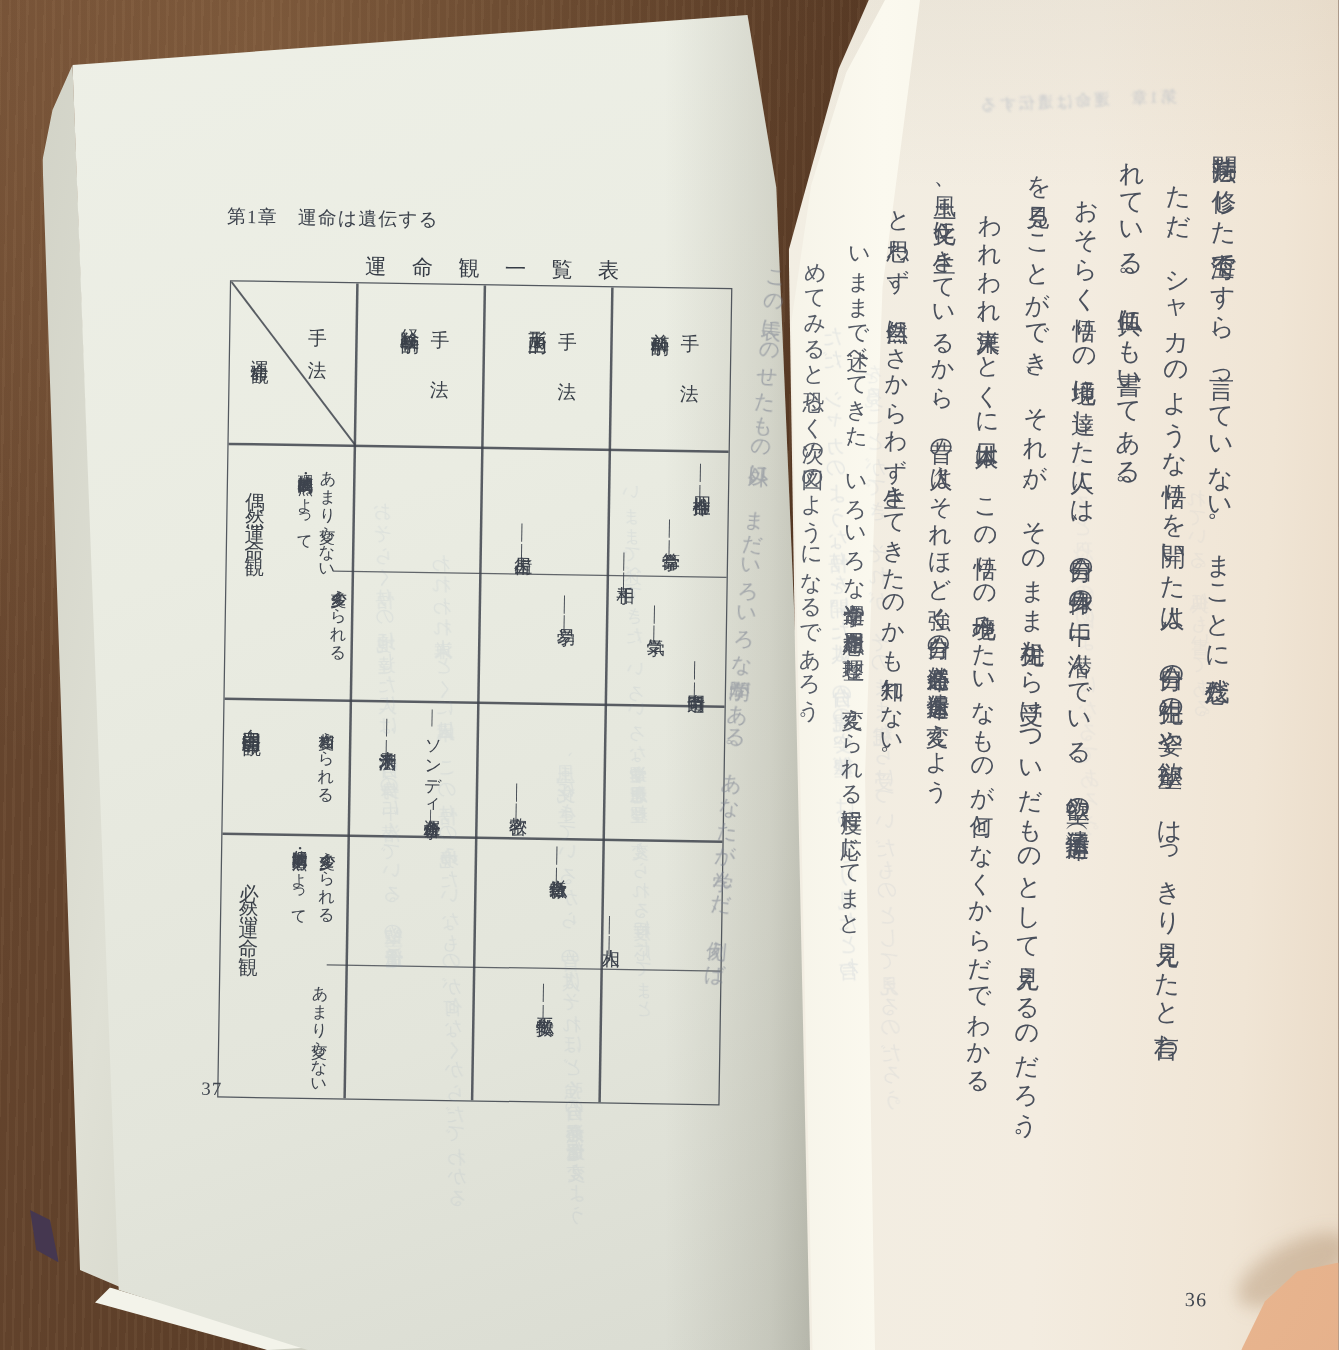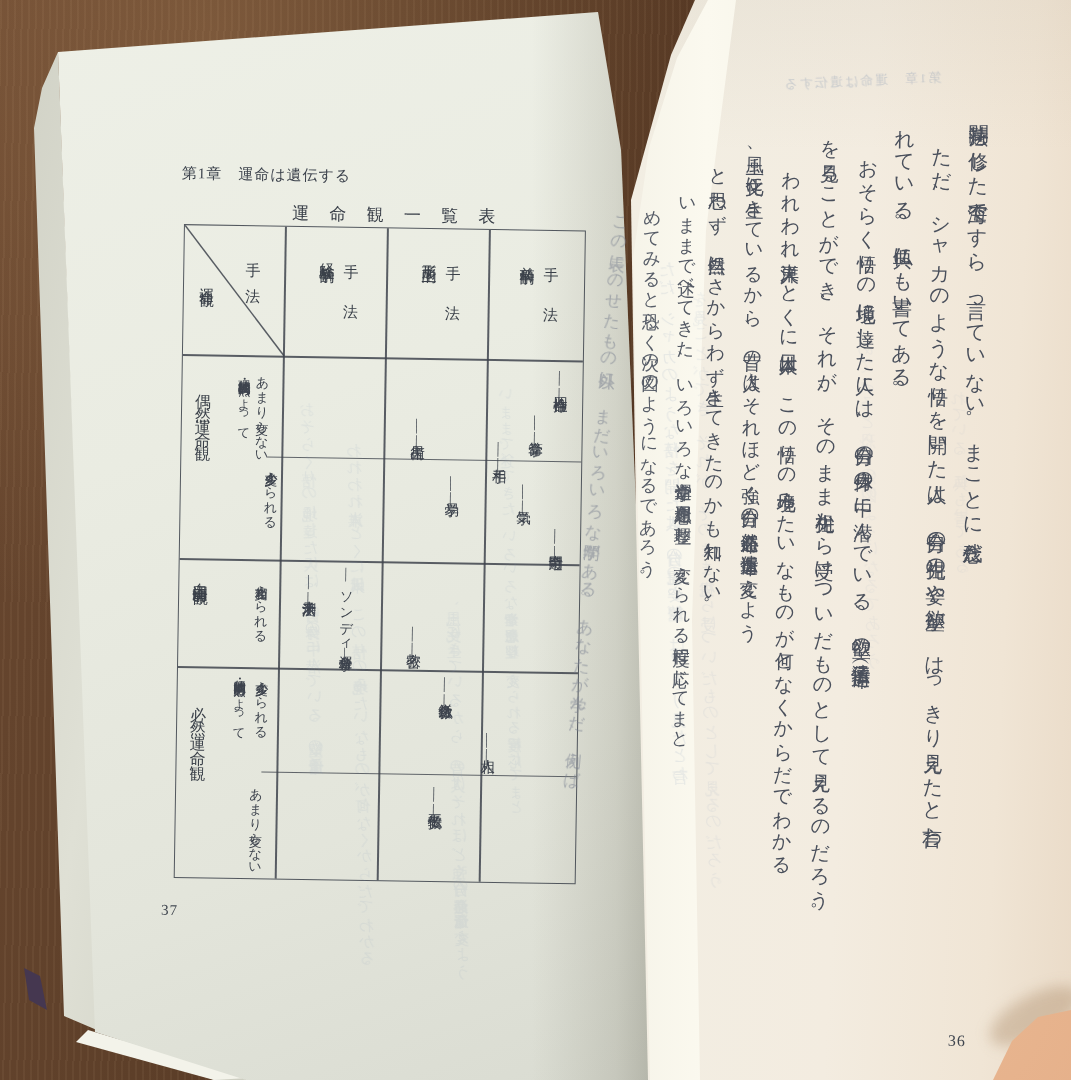--- a/index.html
+++ b/index.html
@@ -141,21 +141,21 @@
     <div class="v method" style="left:160px;top:340px;font-size:13.5px">―ソンディ運命分析学―</div>
     <div class="v method" style="left:122px;top:348px;font-size:14px">―未来予測法―</div>
   </div>
 </div>
 
 <div class="v ghost" style="left:302px;top:392px;height:300px;font-size:15px">おそらく悟りの境地に達した人には、自分の身体の中に潜んでいる、欲望の遺伝子（運命）</div>
 <div class="v ghost" style="left:350px;top:432px;height:380px;font-size:15px">われわれ東洋人、とくに日本人は、この悟りの境地みたいなものが何となくからだでわかる</div>
 <div class="v ghost" style="left:448px;top:600px;height:260px;font-size:15px">風土、文化に生きているから、昔の人々はそれほど強く自分の必然運命、遺伝運命を変えよう</div>
 <div class="v ghost" style="left:500px;top:380px;height:200px;font-size:14px">いままで述べてきた、いろいろな運命学や運命思想を整理し、変えられる程度に応じてまと</div>
 
-<div class="pagenum" style="left:161px;top:902px;transform:rotate(.9deg)">37</div>
+<div class="pagenum" style="left:161px;top:864px;transform:rotate(.9deg)">37</div>
 
 <div class="abs" style="left:782px;top:72px;font-size:13px;letter-spacing:2px;color:rgba(125,145,175,.35);transform:scaleX(-1) rotate(2.5deg);filter:blur(.7px)">第1章　運命は遺伝する</div>
 
 <div class="v ghost" style="left:664px;top:250px;font-size:16px;opacity:.15">ただ、シャカのような悟りを開いた人は、自分の祖先の姿や欲望が、はっきり見えたと言わ</div>
 <div class="v ghost" style="left:698px;top:280px;font-size:16px;opacity:.10">を見ることができ、それが、そのまま祖先から受けついだものとして見えるのだろう。</div>
 <div class="v ghost" style="left:860px;top:330px;font-size:16px;opacity:.07">めてみると恐らく次の図のようになるであろう。</div>
 <div class="v ghost" style="left:952px;top:380px;font-size:15px;opacity:.07">れている。仏典にも書いてある。</div>
 
 <div class="v rcol" style="left:968px;top:108px;font-size:20px;letter-spacing:1.5px">聞持法を修した空海ですら、言っていない。まことに残念だ。</div>
 <div class="v rcol" style="left:931px;top:134px;font-size:20px;letter-spacing:1.2px">ただ、シャカのような悟りを開いた人は、自分の祖先の姿や欲望が、はっきり見えたと言わ</div>

